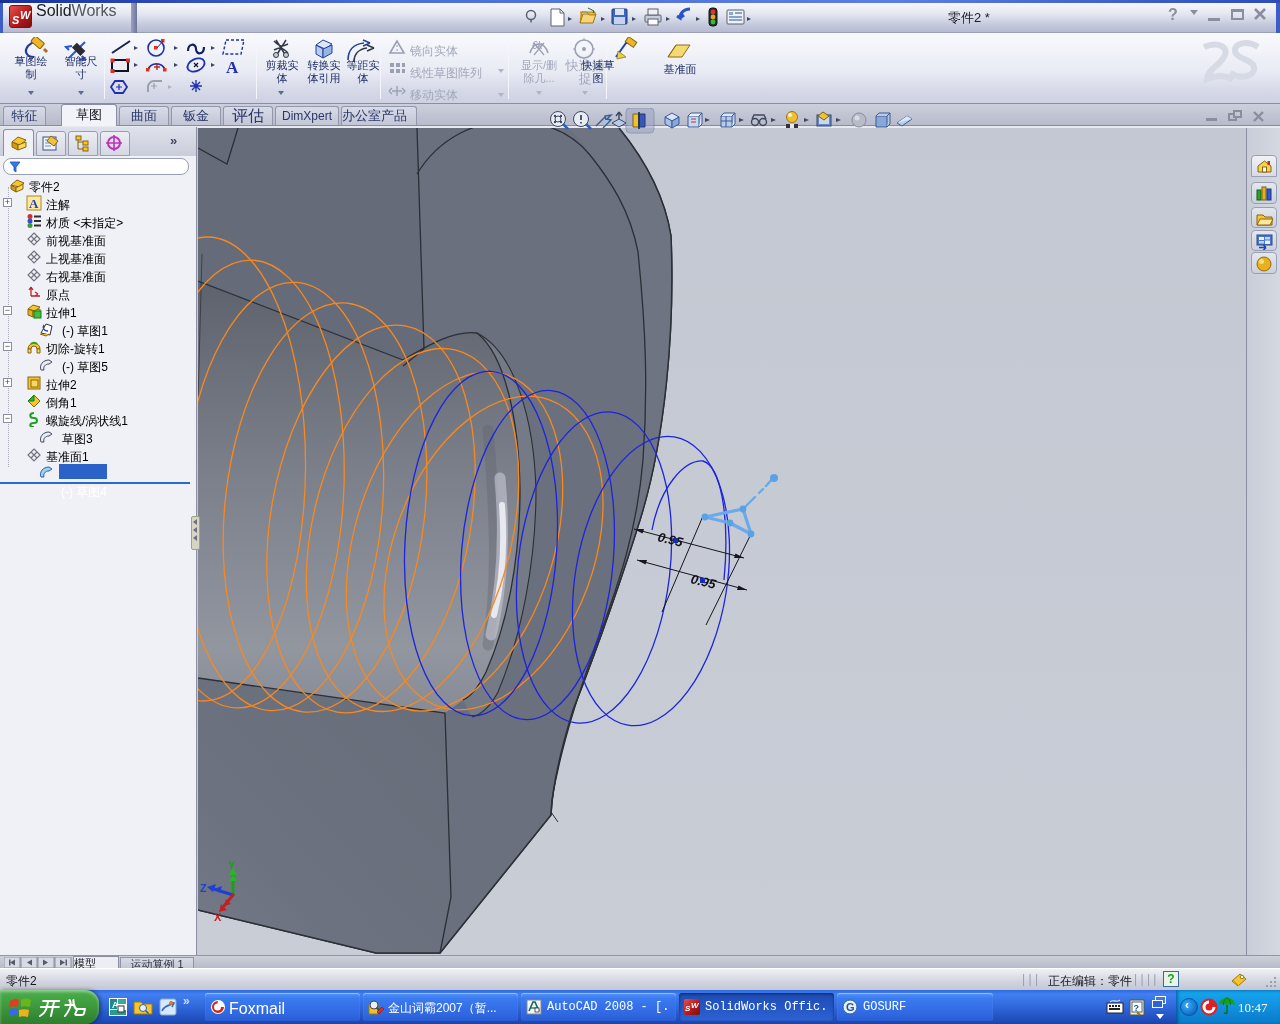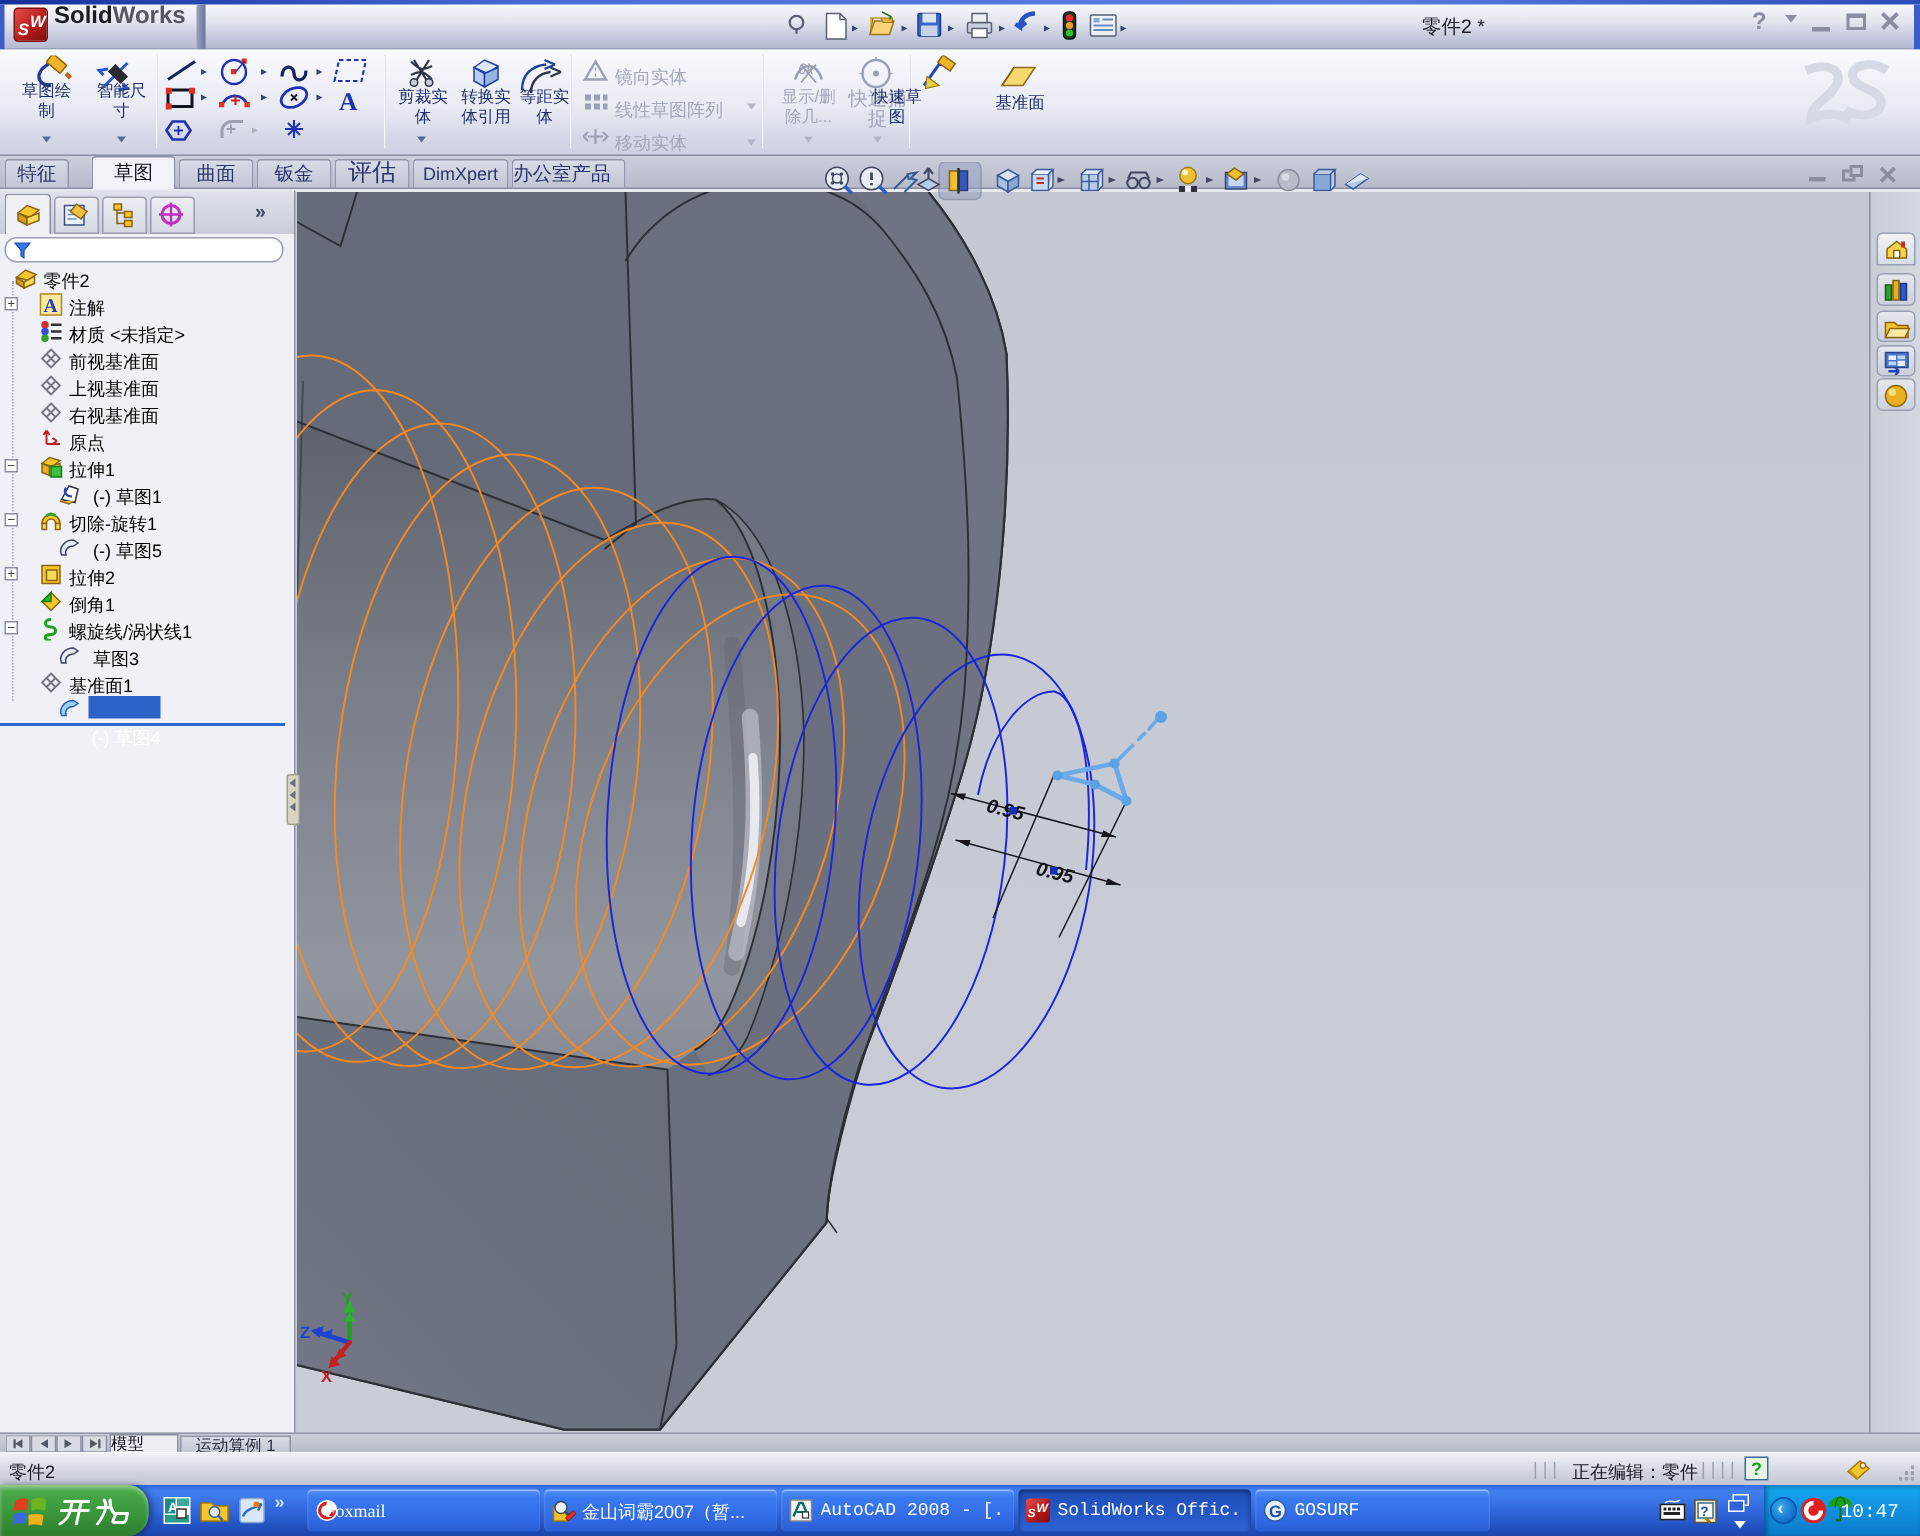--- a/index.html
+++ b/index.html
@@ -13,21 +13,21 @@
 <div class="abs" style="left:0;top:0;width:1280px;height:33px;background:linear-gradient(#fdfdfe,#e3e6f0 45%,#c3c8dc 78%,#b6bbd2);border-bottom:1px solid #9ba0b8">
  <div class="abs" style="left:0;top:0;width:1280px;height:3px;background:linear-gradient(90deg,#16309c,#4a6fd8 30%,#5b7ee0 70%,#2c4cb8)"></div>
  <div class="abs" style="left:0;top:3px;width:3px;height:30px;background:#3c5cc8"></div>
  <div class="abs" style="right:0;top:3px;width:4px;height:30px;background:#3c5cc8"></div>
  <div class="abs" style="left:131px;top:3px;width:6px;height:30px;background:linear-gradient(90deg,#9ba1be,#6d749a)"></div>
 
  <div class="abs" style="left:9px;top:5px;width:23px;height:23px;background:linear-gradient(135deg,#e85050,#b01818 60%,#7e0e0e);border-radius:3px;border:1px solid #801010">
    <span class="abs" style="left:2px;top:8px;color:#fff;font-weight:bold;font-size:11px;font-style:italic">S</span>
    <span class="abs" style="left:10px;top:3px;color:#fff;font-weight:bold;font-size:11px;font-style:italic">W</span>
  </div>
- <div class="abs" style="left:36px;top:2px;font-size:16px;font-weight:bold;color:#1c1c20">Solid<span style="color:#55565e">Works</span></div>
+ <div class="abs" style="left:36px;top:2px;font-size:16px;font-weight:normal;color:#1c1c20">Solid<span style="color:#55565e">Works</span></div>
 
  <svg class="abs" style="left:524px;top:8px" width="16" height="16">
         <circle cx="7" cy="7" r="4.5" fill="none" stroke="#5a5f75" stroke-width="1.5"></circle>
         <path d="M7,11.5 v3" stroke="#5a5f75" stroke-width="1.5"></path>
       </svg>
 
  <svg class="abs" style="left:548px;top:5px" width="280" height="24" viewBox="0 0 280 24">
   <g stroke="#5a6070" stroke-width="1" fill="#fff">
    <path d="M3,4 h9 l4,4 v13 h-13 z"></path>
           <path d="M12,4 v4 h4" fill="none"></path>
@@ -713,21 +713,21 @@
         <path d="M4,14 c2,-6 10,-6 12,-8 m-4,-1 l4,1 -2,4" fill="none" stroke="#2870d0" stroke-width="1.6"></path>
         <circle cx="13" cy="6" r="2" fill="#e87818"></circle>
       </svg>
  <div class="abs" style="left:183px;top:4px;color:#cfe0ff;font-size:12px;font-weight:bold">»</div>
 
  <div class="abs" style="left:205px;top:3px;width:155px;height:28px;border-radius:3px;background:linear-gradient(#5190f5,#3a7af0 20%,#2f66e0 80%,#2a5cd0);box-shadow:inset 0 1px 1px rgba(255,255,255,.45)">
   <svg class="abs" style="left:5px;top:6px" width="16" height="16">
           <circle cx="8" cy="8" r="7" fill="#fff"></circle>
           <path d="M8,2 a6,6 0 1 0 6,6 l-3,0 a3.5,3.5 0 1 1 -3.5,-3.5 z" fill="#d42020"></path>
         </svg>
-  <span class="abs" style="left:12px;top:7px;font-size:12px;color:#fff;font-family:Liberation Serif, serif;white-space:nowrap">Foxmail</span>
+  <span class="abs" style="left:24px;top:7px;font-size:16px;color:#fff;font-family:Liberation Sans, sans-serif;white-space:nowrap">Foxmail</span>
  </div>
  <div class="abs" style="left:363px;top:3px;width:155px;height:28px;border-radius:3px;background:linear-gradient(#5190f5,#3a7af0 20%,#2f66e0 80%,#2a5cd0);box-shadow:inset 0 1px 1px rgba(255,255,255,.45)">
   <svg class="abs" style="left:5px;top:6px" width="16" height="16">
           <path d="M1,5 h9 v10 h-9 z" fill="#f0c028" stroke="#a07808"></path>
           <circle cx="6" cy="6" r="4" fill="#e8f0fa" stroke="#404858"></circle>
           <path d="M8.5,8.5 l3,3" stroke="#404858" stroke-width="1.8"></path>
           <path d="M9,13 l5,-5 2,2 -5,5 z" fill="#e03020" stroke="#801008" stroke-width=".6"></path>
         </svg>
   <span class="abs" style="left:25px;top:7px;font-size:12px;color:#fff;white-space:nowrap;width:126px;overflow:hidden">金山词霸2007（暂...</span>
  </div>
@@ -781,15 +781,15 @@
   <span class="abs" style="left:9px;top:8px;color:#fff;font-size:12px;font-weight:bold">‹</span>
   <svg class="abs" style="left:24px;top:8px" width="18" height="18">
           <circle cx="9" cy="9" r="8.5" fill="#e02020"></circle>
           <path d="M9,2.5 a6.5,6.5 0 1 0 6.5,6.5 l-3,0 a3.5,3.5 0 1 1 -3.5,-3.5 z" fill="#fff"></path>
         </svg>
   <svg class="abs" style="left:42px;top:6px" width="18" height="20" viewBox="0 0 20 22">
           <path d="M10,2 c6,0 9,4 9,8 c-3,-2 -6,-2 -9,0 c-3,-2 -6,-2 -9,0 c0,-4 3,-8 9,-8" fill="#18a018"></path>
           <path d="M10,2 c2,0 4,4 4,8 m-4,-8 c-2,0 -4,4 -4,8" stroke="#0c700c" fill="none"></path>
           <path d="M10,10 v8 c0,2 -3,2 -3,0" stroke="#0c700c" stroke-width="1.6" fill="none"></path>
         </svg>
-  <span class="abs" style="left:51px;top:10px;color:#fff;font-size:13px;font-family:Liberation Mono, monospace">10:47</span>
+  <span class="abs" style="left:62px;top:10px;color:#fff;font-size:13px;font-family:Liberation Serif, serif">10:47</span>
  </div>
 </div>
 </div>
 </body></html>

